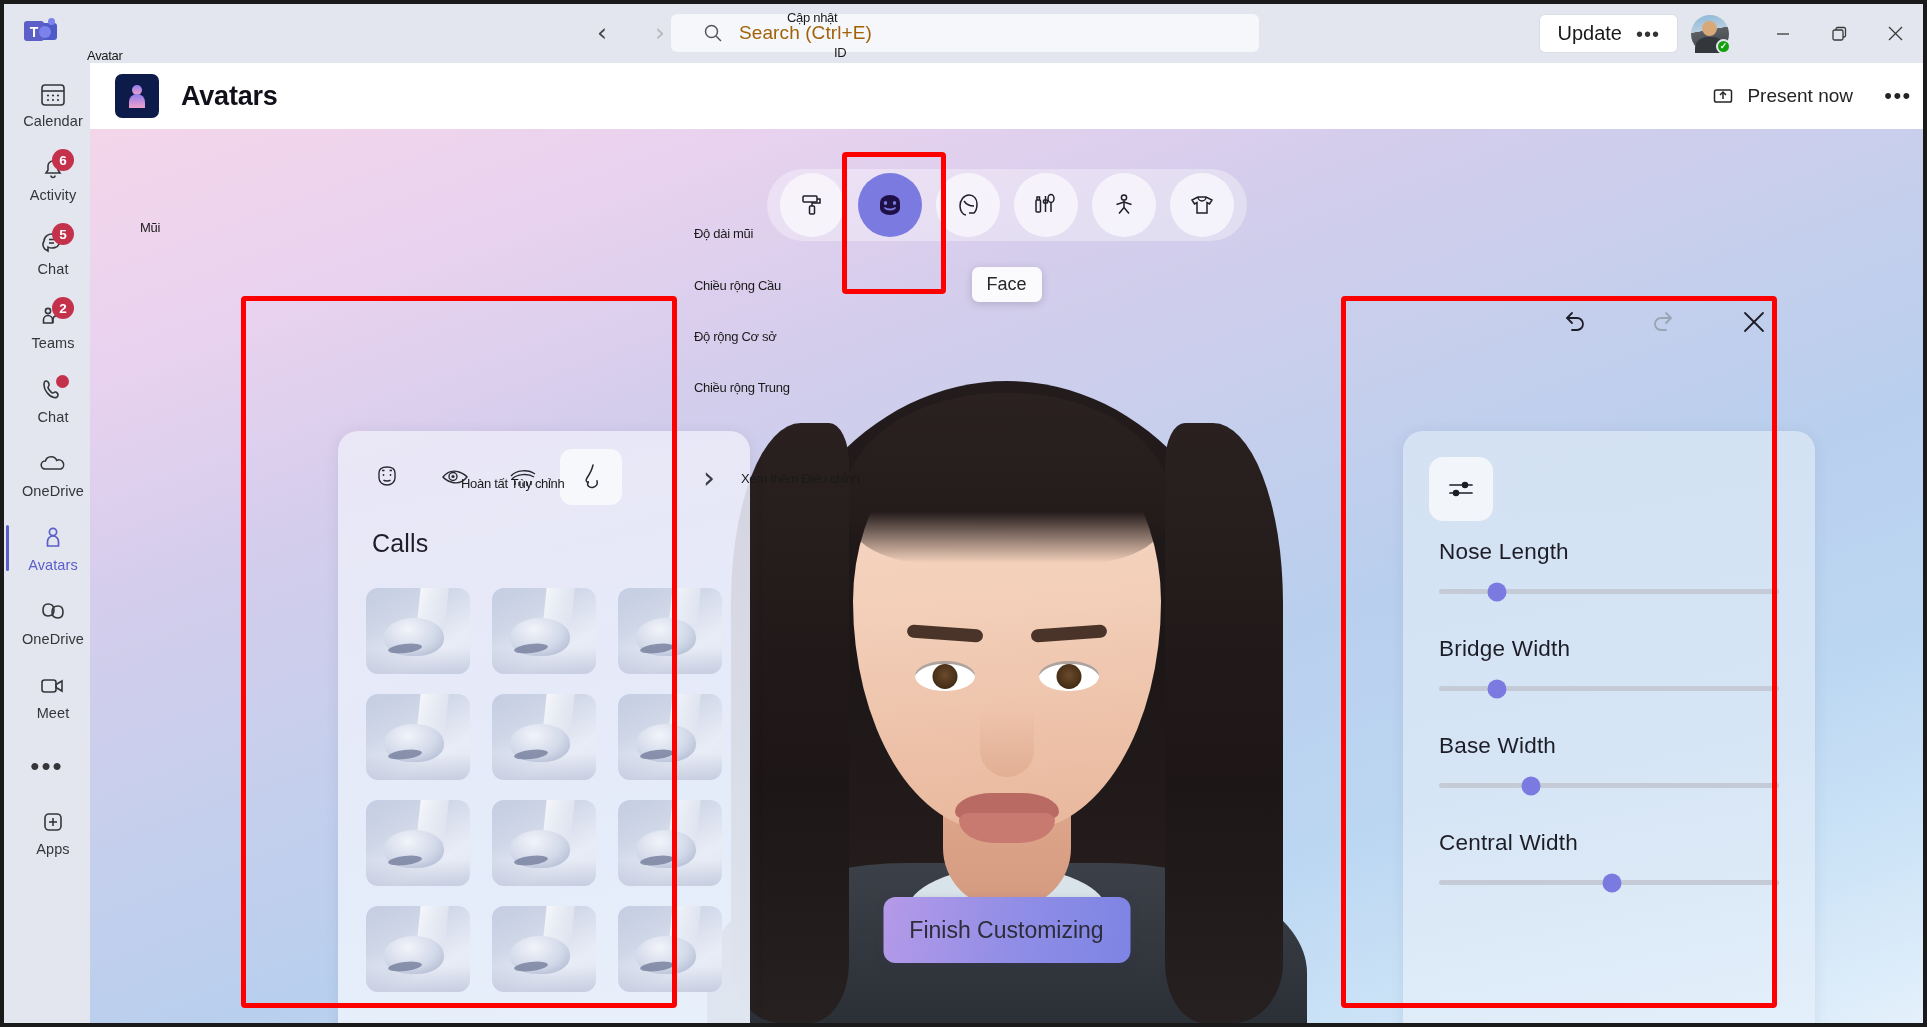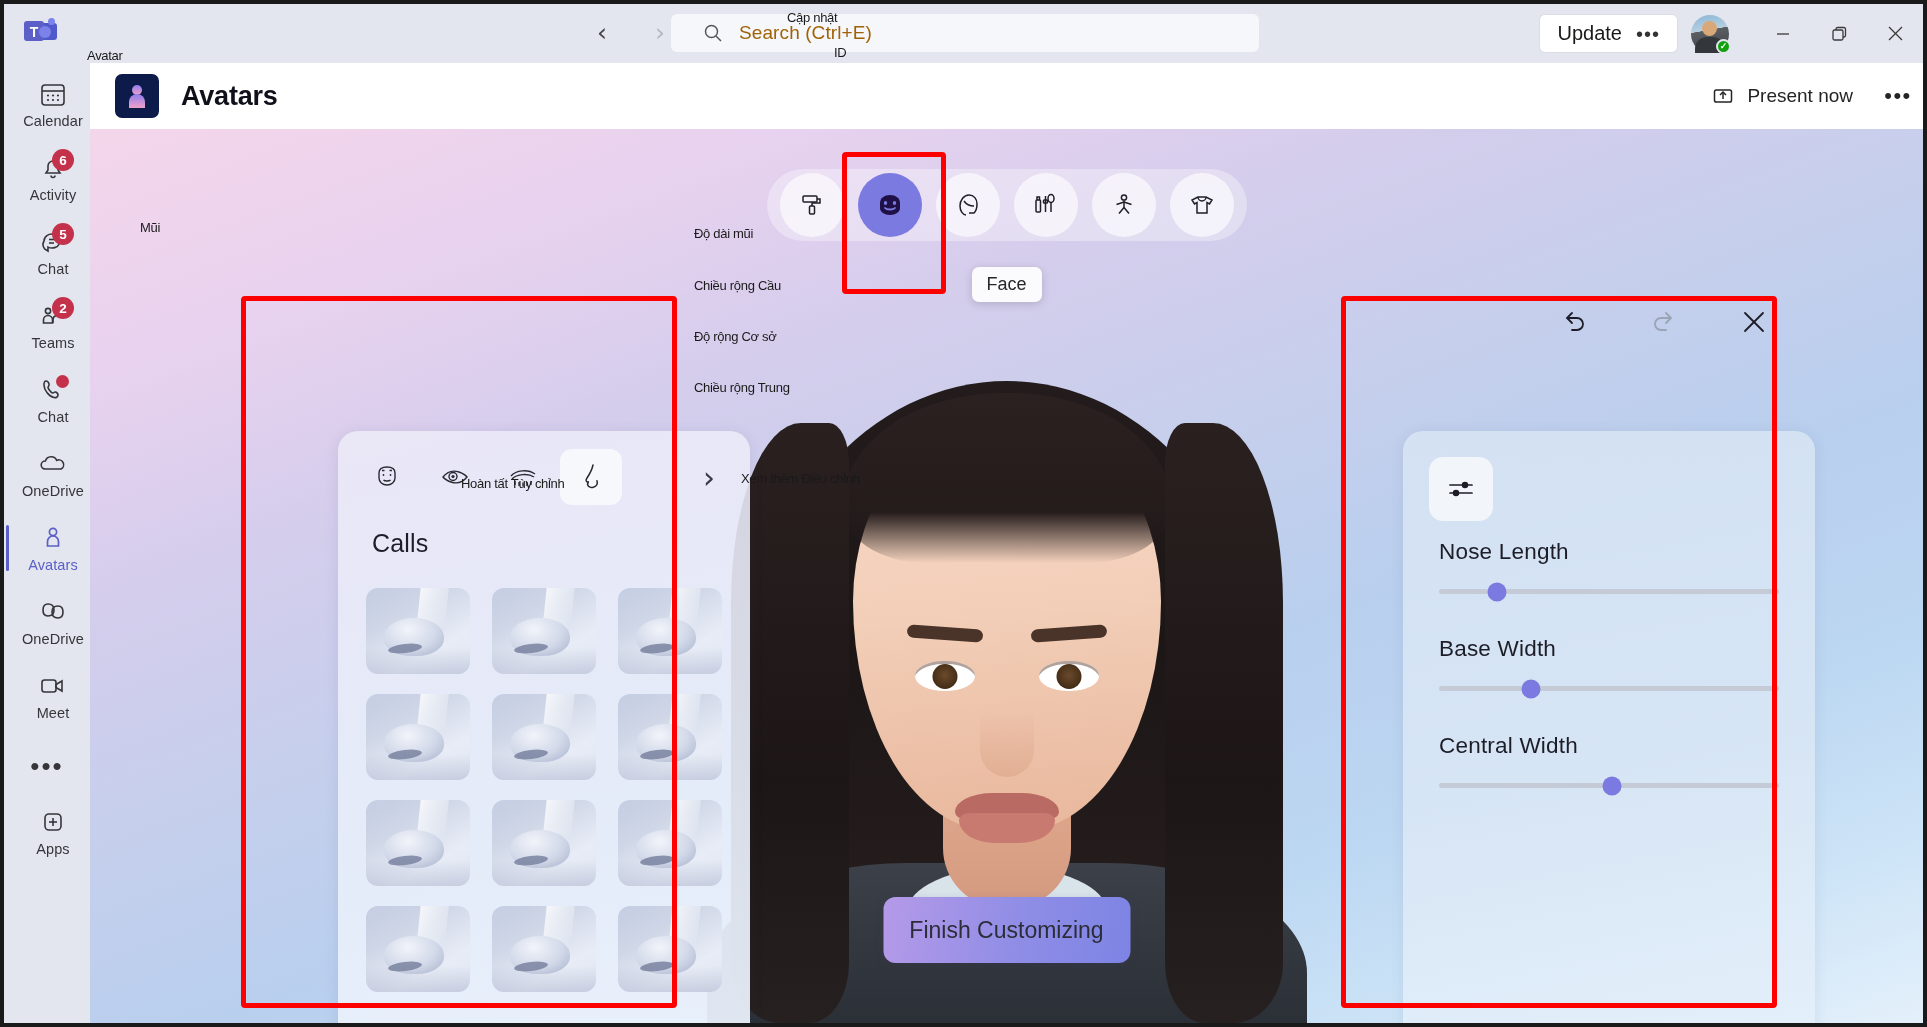--- a/index.html
+++ b/index.html
@@ -823,20 +823,26 @@
       </div>
 
       <div class="slider-group">
         <div class="slider-row">
           <div class="slider-label">Nose Length</div>
           <div class="track">
               <div class="knob" style="left:17%"></div>
             </div>
         </div>
         <div class="slider-row">
+          <div class="slider-label">Bridge Width</div>
+          <div class="track">
+              <div class="knob" style="left:17%"></div>
+            </div>
+        </div>
+        <div class="slider-row">
           <div class="slider-label">Base Width</div>
           <div class="track">
               <div class="knob" style="left:27%"></div>
             </div>
         </div>
         <div class="slider-row">
           <div class="slider-label">Central Width</div>
           <div class="track">
               <div class="knob" style="left:51%"></div>
             </div>

